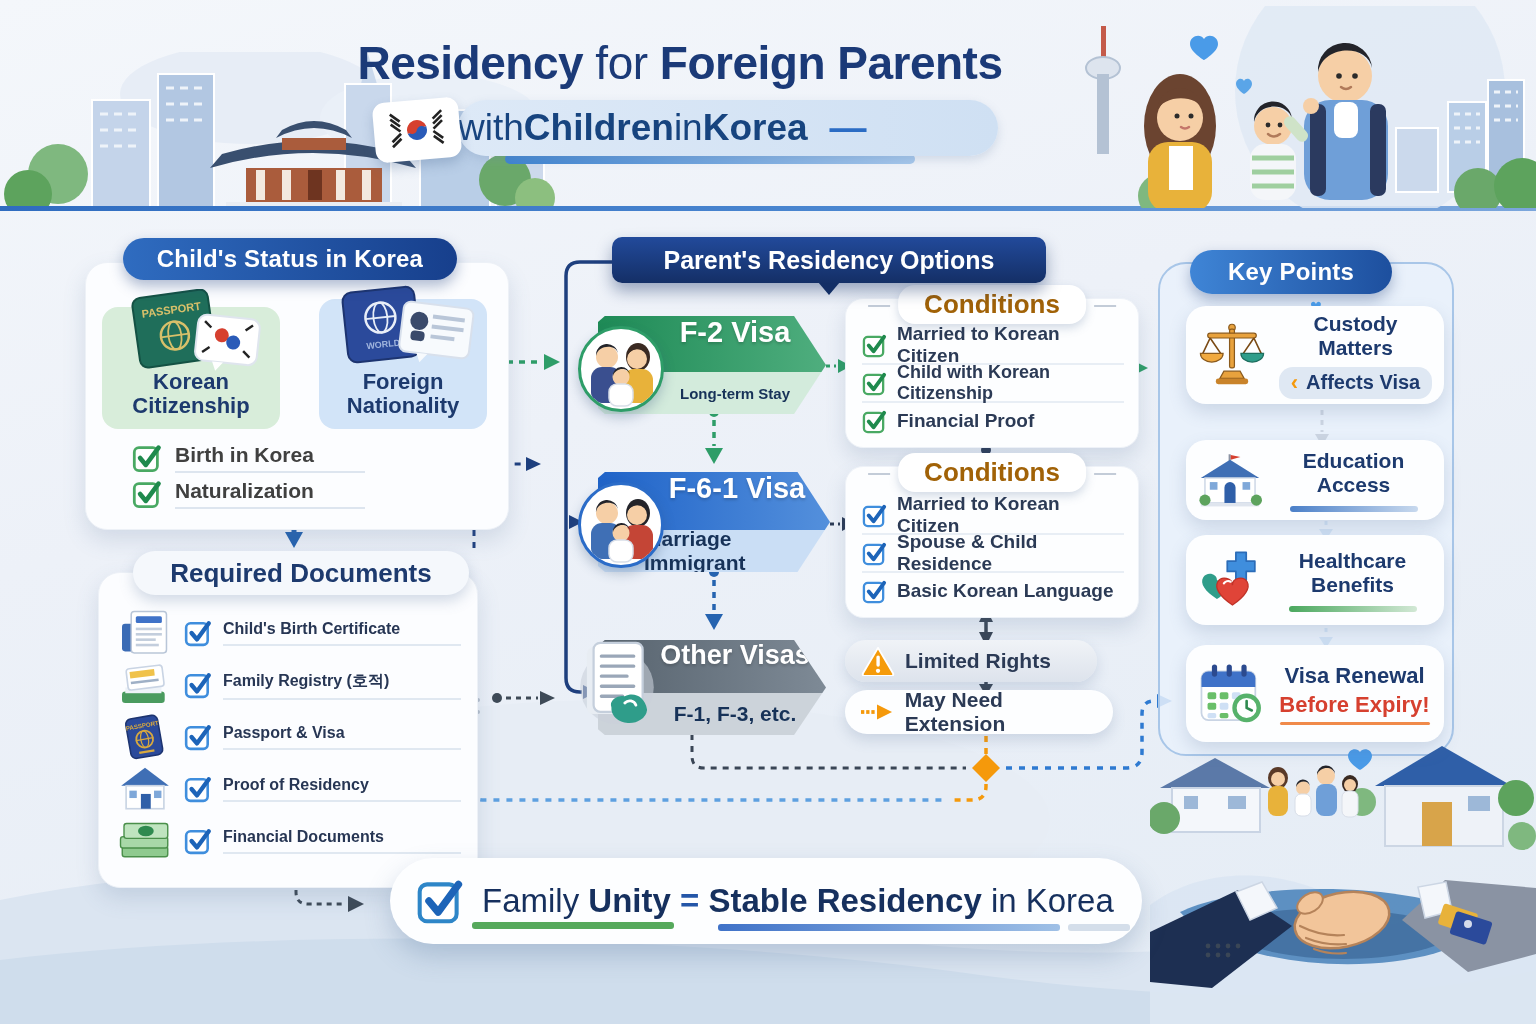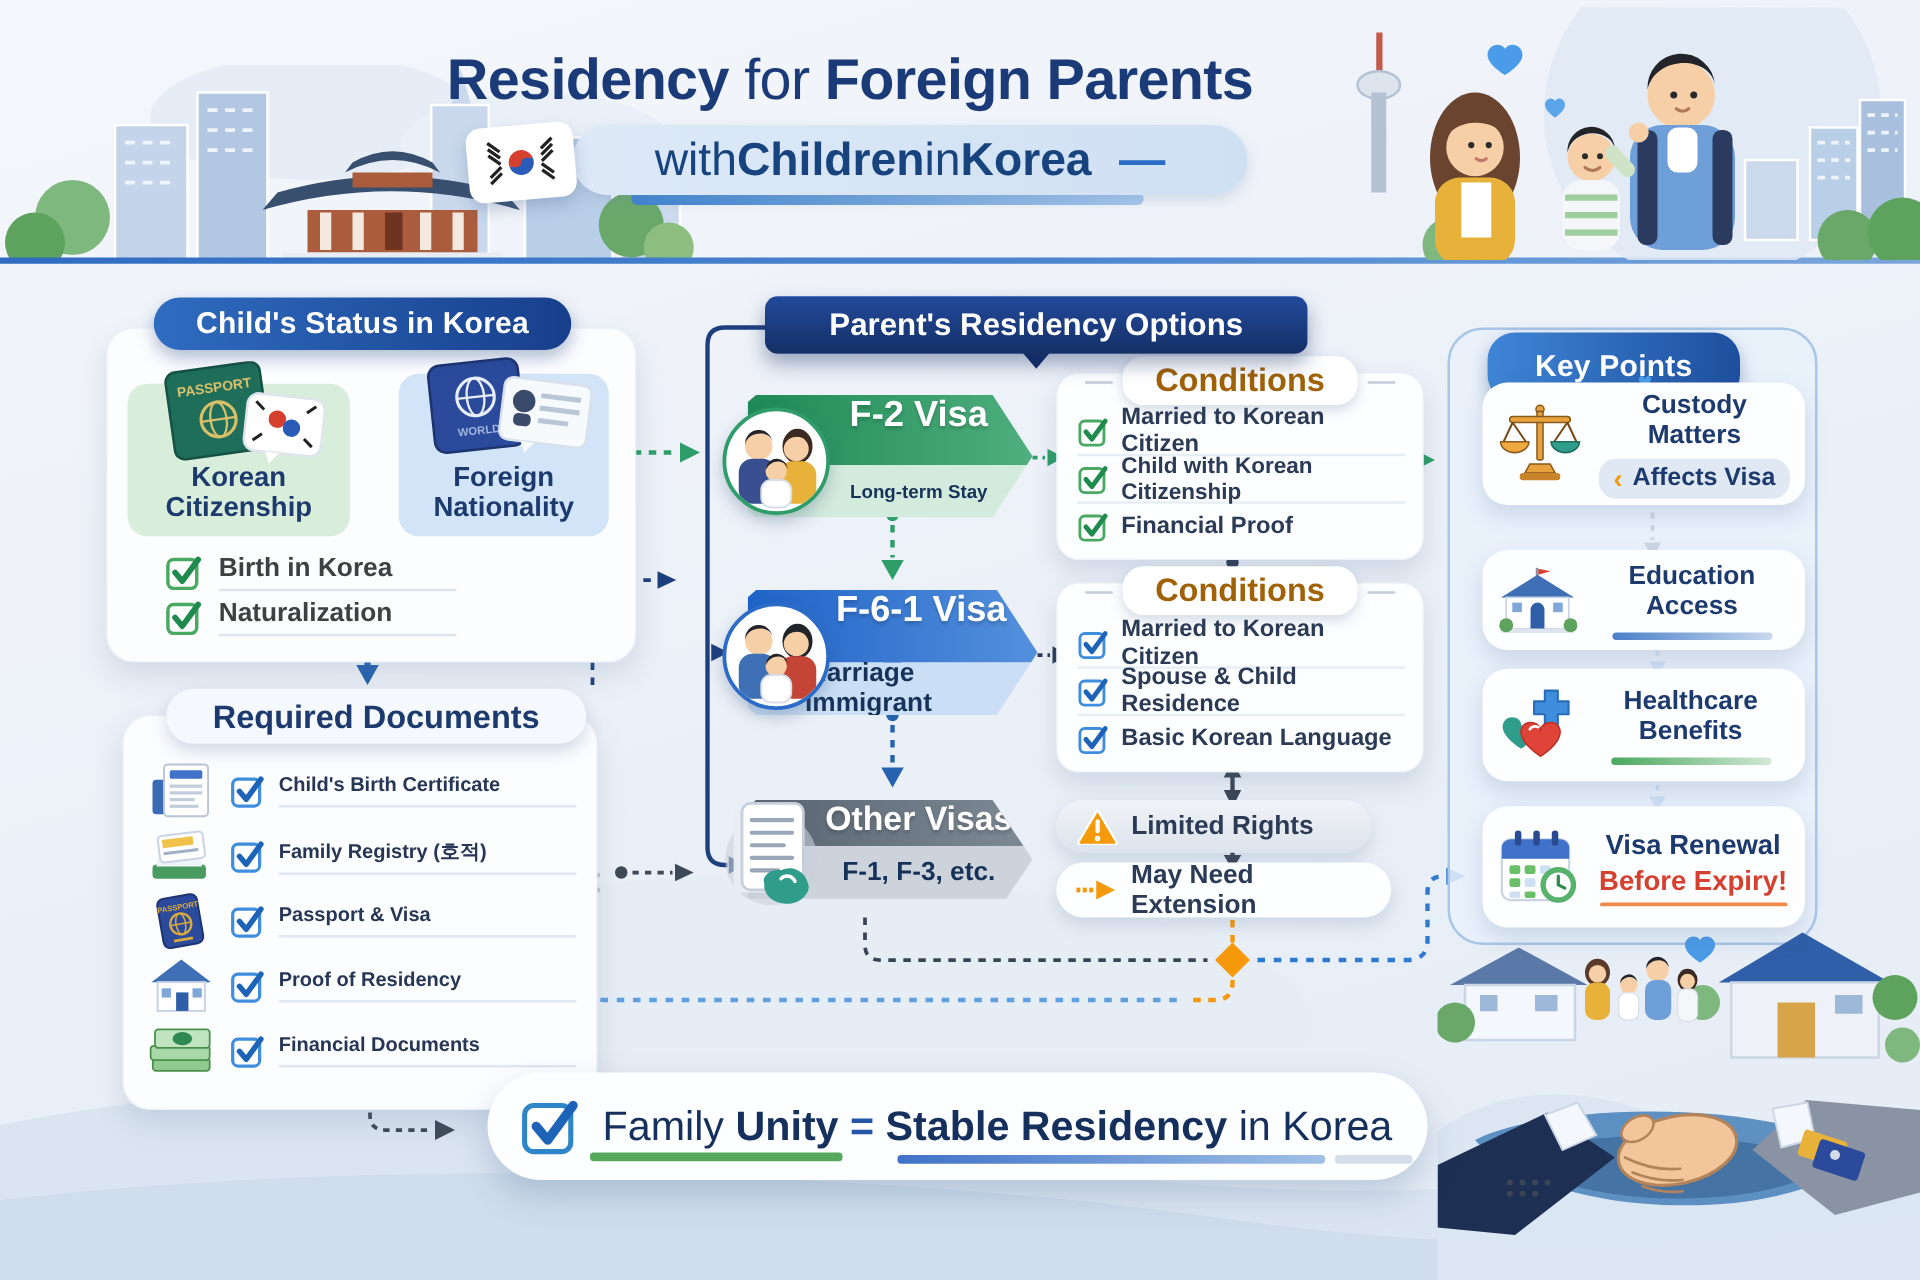--- a/index.html
+++ b/index.html
@@ -181,21 +181,21 @@
       </g>
       <path d="M21,21 a10,10 0 0 1 20,0 z" fill="#d6402f" transform="rotate(-18 31 21)"></path>
       <path d="M21,21 a10,10 0 0 0 20,0 z" fill="#2a5bb8" transform="rotate(-18 31 21)"></path>
       <circle cx="26.5" cy="19.5" r="5" fill="#d6402f"></circle>
       <circle cx="35.5" cy="22.5" r="5" fill="#2a5bb8"></circle>
     </svg>
   </div>
 
   <div class="abs" style="left:458px;top:100px;width:540px;height:56px;border-radius:28px;z-index:3;
               background:linear-gradient(90deg,#dde9f7,#cfe0f3);box-shadow:0 4px 10px rgba(120,145,180,.25);
-              display:flex;align-items:center;justify-content:center;font-size:37px;color:#17447f;">
+              display:flex;align-items:center;justify-content:flex-start;font-size:37px;color:#17447f;">
     <span class="w500">with </span>
       <span class="w800">Children</span>
       <span class="w500"> in </span>
       <span class="w800">Korea</span>
     <span class="w800" style="color:#2b6cc4;margin-left:22px;">—</span>
   </div>
   <div class="abs" style="left:505px;top:154px;width:410px;height:10px;border-radius:5px;z-index:2;
               background:linear-gradient(90deg,#3b82d0,#a6c8ec);"></div>
 
   <div class="sep-line"></div>
@@ -554,21 +554,21 @@
         <svg class="cbx" width="25" height="25" viewBox="0 0 26 26">
             <rect x="2" y="4" width="20" height="20" rx="4" fill="#fff" stroke="#3f8edd" stroke-width="2.4"></rect>
             <path d="M7 13 l5 6 L23 4" fill="none" stroke="#1d64b8" stroke-width="4" stroke-linecap="round" stroke-linejoin="round"></path>
           </svg>
         <span>Basic Korean Language</span>
       </div>
     </div>
   </div>
 
   <div class="banner" style="left:598px;top:640px;width:228px;height:95px;z-index:3;">
-    <div class="b-top" style="height:37px;background:linear-gradient(90deg,#57636e,#7e8a96);font-size:27px;padding-left:46px;">
+    <div class="b-top" style="height:53px;background:linear-gradient(90deg,#57636e,#7e8a96);font-size:27px;padding-left:46px;">
       <span>Other Visas</span>
     </div>
     <div class="b-bot" style="height:42px;background:#ccd3da;font-size:21px;padding-left:46px;">
       <span>F-1, F-3, etc.</span>
     </div>
   </div>
   <svg class="abs" style="left:578px;top:638px;z-index:4" width="78" height="92" viewBox="0 0 70 82">
     <circle cx="35" cy="44" r="33" fill="#c9d1da" opacity="0.6"></circle>
     <rect x="8" y="8" width="44" height="60" rx="6" fill="#e8edf3"></rect>
     <rect x="14" y="4" width="44" height="62" rx="6" fill="#fff" stroke="#c5cfdc" stroke-width="2"></rect>
@@ -591,22 +591,22 @@
         <rect x="5.5" y="8" width="3.5" height="4" fill="#f5990b"></rect>
         <rect x="11" y="8" width="3.5" height="4" fill="#f5990b"></rect>
       <polygon points="17,2 33,10 17,18" fill="#f5990b"></polygon>
     </svg>
     <span>May Need Extension</span>
   </div>
 
   <div class="abs" style="left:1158px;top:262px;width:292px;height:490px;border-radius:28px;z-index:2;
               background:rgba(233,241,251,.85);border:2px solid #a8c6e8;"></div>
 
-  <div class="abs pill-header" style="left:1190px;top:250px;width:202px;height:56px;font-size:24px;z-index:3;
-              background:linear-gradient(90deg,#3f85d6,#1d4f9e);margin-top:16px;">
+  <div class="abs pill-header" style="left:1190px;top:250px;width:202px;height:44px;font-size:24px;z-index:3;
+              background:linear-gradient(90deg,#3f85d6,#1d4f9e);">
     <span>Key Points</span>
   </div>
   <div class="abs heart" style="left:1310px;top:296px;z-index:3;">♥</div>
 
   <div class="kp-card" style="top:306px;height:98px;z-index:3;">
     <svg width="68" height="72" viewBox="0 0 84 84" style="flex:none;">
       <circle cx="42" cy="8" r="4" fill="#e8a23d" stroke="#8a5a1d" stroke-width="1.5"></circle>
       <rect x="39" y="10" width="6" height="48" rx="2" fill="#e8a23d" stroke="#8a5a1d" stroke-width="1.5"></rect>
       <rect x="12" y="15" width="60" height="6" rx="3" fill="#e8a23d" stroke="#8a5a1d" stroke-width="1.5"></rect>
       <path d="M15,21 L6,40 M15,21 L28,40" stroke="#7a4a14" stroke-width="2"></path>

